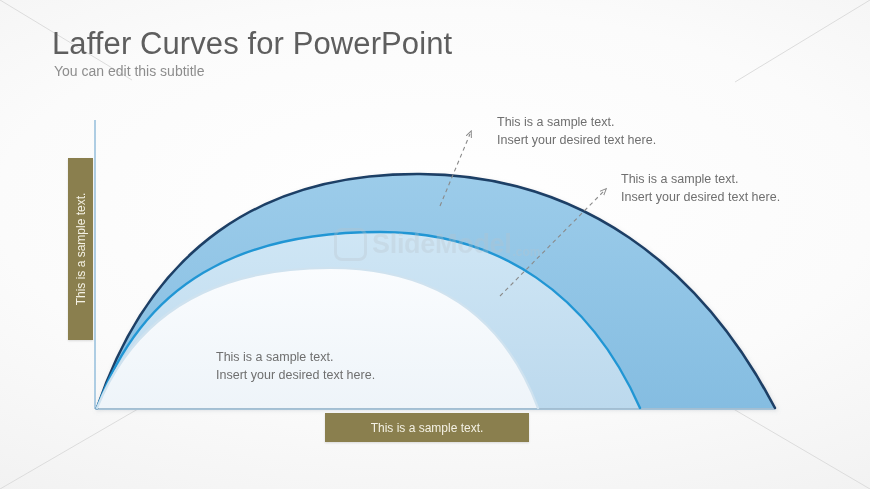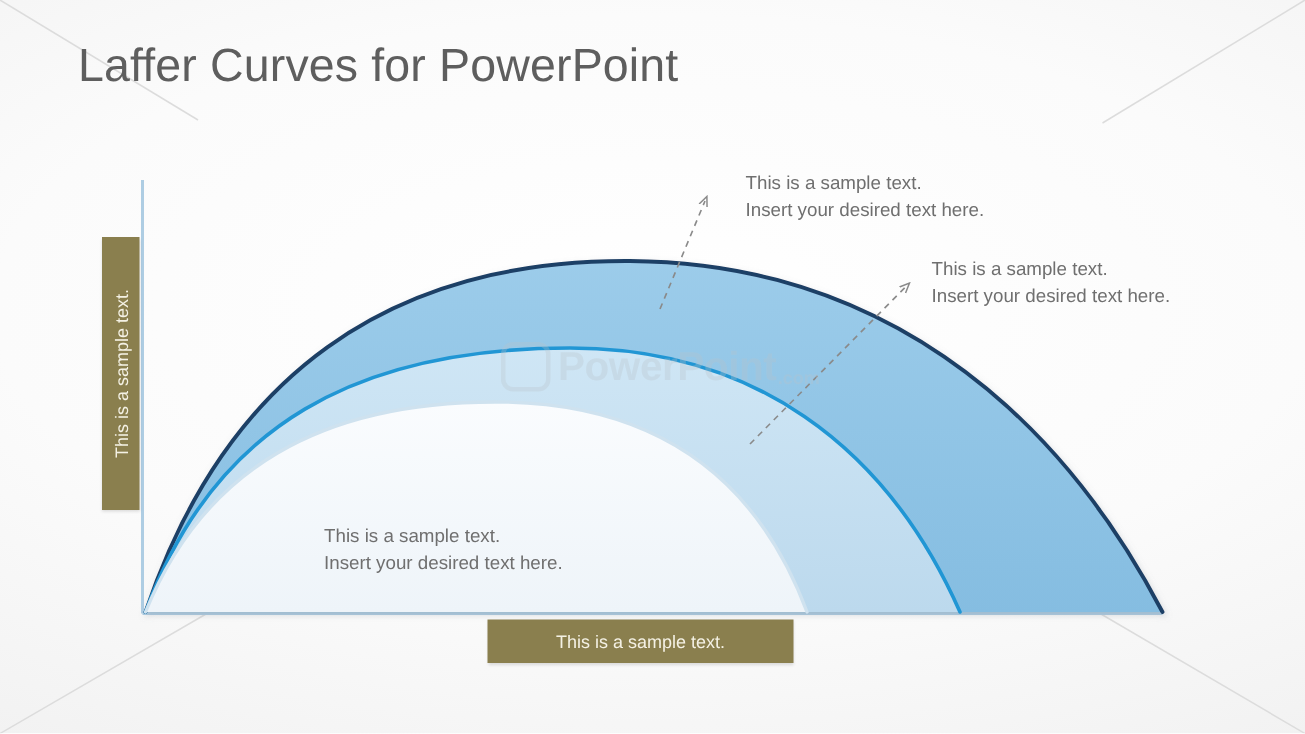--- a/index.html
+++ b/index.html
@@ -131,20 +131,21 @@
 <div id="slide">
 
   <svg class="corner-lines" width="870" height="489">
     <line x1="0" y1="0" x2="132" y2="80" stroke="#dcdcdc" stroke-width="1"></line>
     <line x1="870" y1="0" x2="735" y2="82" stroke="#dcdcdc" stroke-width="1"></line>
     <line x1="870" y1="489" x2="718" y2="400" stroke="#dcdcdc" stroke-width="1"></line>
     <line x1="0" y1="489" x2="150" y2="402" stroke="#dcdcdc" stroke-width="1"></line>
   </svg>
 
   <div class="title">Laffer Curves for PowerPoint</div>
+  <div class="subtitle">You can edit this subtitle</div>
 
   <svg id="chart" width="870" height="489">
     <defs>
       <linearGradient id="gradOuter" x1="0" y1="0" x2="0" y2="1">
         <stop offset="0%" stop-color="#9cccea"></stop>
         <stop offset="100%" stop-color="#85bde1"></stop>
       </linearGradient>
       <linearGradient id="gradMiddle" x1="0" y1="0" x2="0" y2="1">
         <stop offset="0%" stop-color="#cfe6f5"></stop>
         <stop offset="100%" stop-color="#bcd9ed"></stop>
@@ -178,21 +179,21 @@
       <path d="M97,408 C 136,312 215,268 330,268 C 440,268 505,320 538,408 Z" fill="url(#gradInner)" stroke="none"></path>
       <path d="M97,408 C 136,312 215,268 330,268 C 440,268 505,320 538,408" fill="none" stroke="#cfe2ef" stroke-width="2.2" stroke-linecap="round"></path>
     </g>
 
     <path d="M440,206 L470,134" fill="none" stroke="#8a8a8a" stroke-width="1.1" stroke-dasharray="4 3.5" marker-end="url(#arrowHead)"></path>
     <path d="M500,296 L604,191" fill="none" stroke="#8a8a8a" stroke-width="1.1" stroke-dasharray="4 3.5" marker-end="url(#arrowHead)"></path>
   </svg>
 
   <div id="watermark">
     <div class="wm-logo"></div>
-    <div class="wm-name">PowerPoint</div>
+    <div class="wm-name">SlideModel</div>
     <div class="wm-tld">.com</div>
   </div>
 
   <div class="callout" id="callout-top">
     <span>This is a sample text.</span>
     <span class="line2">Insert your desired text here.</span>
   </div>
 
   <div class="callout" id="callout-right">
     <span>This is a sample text.</span>

